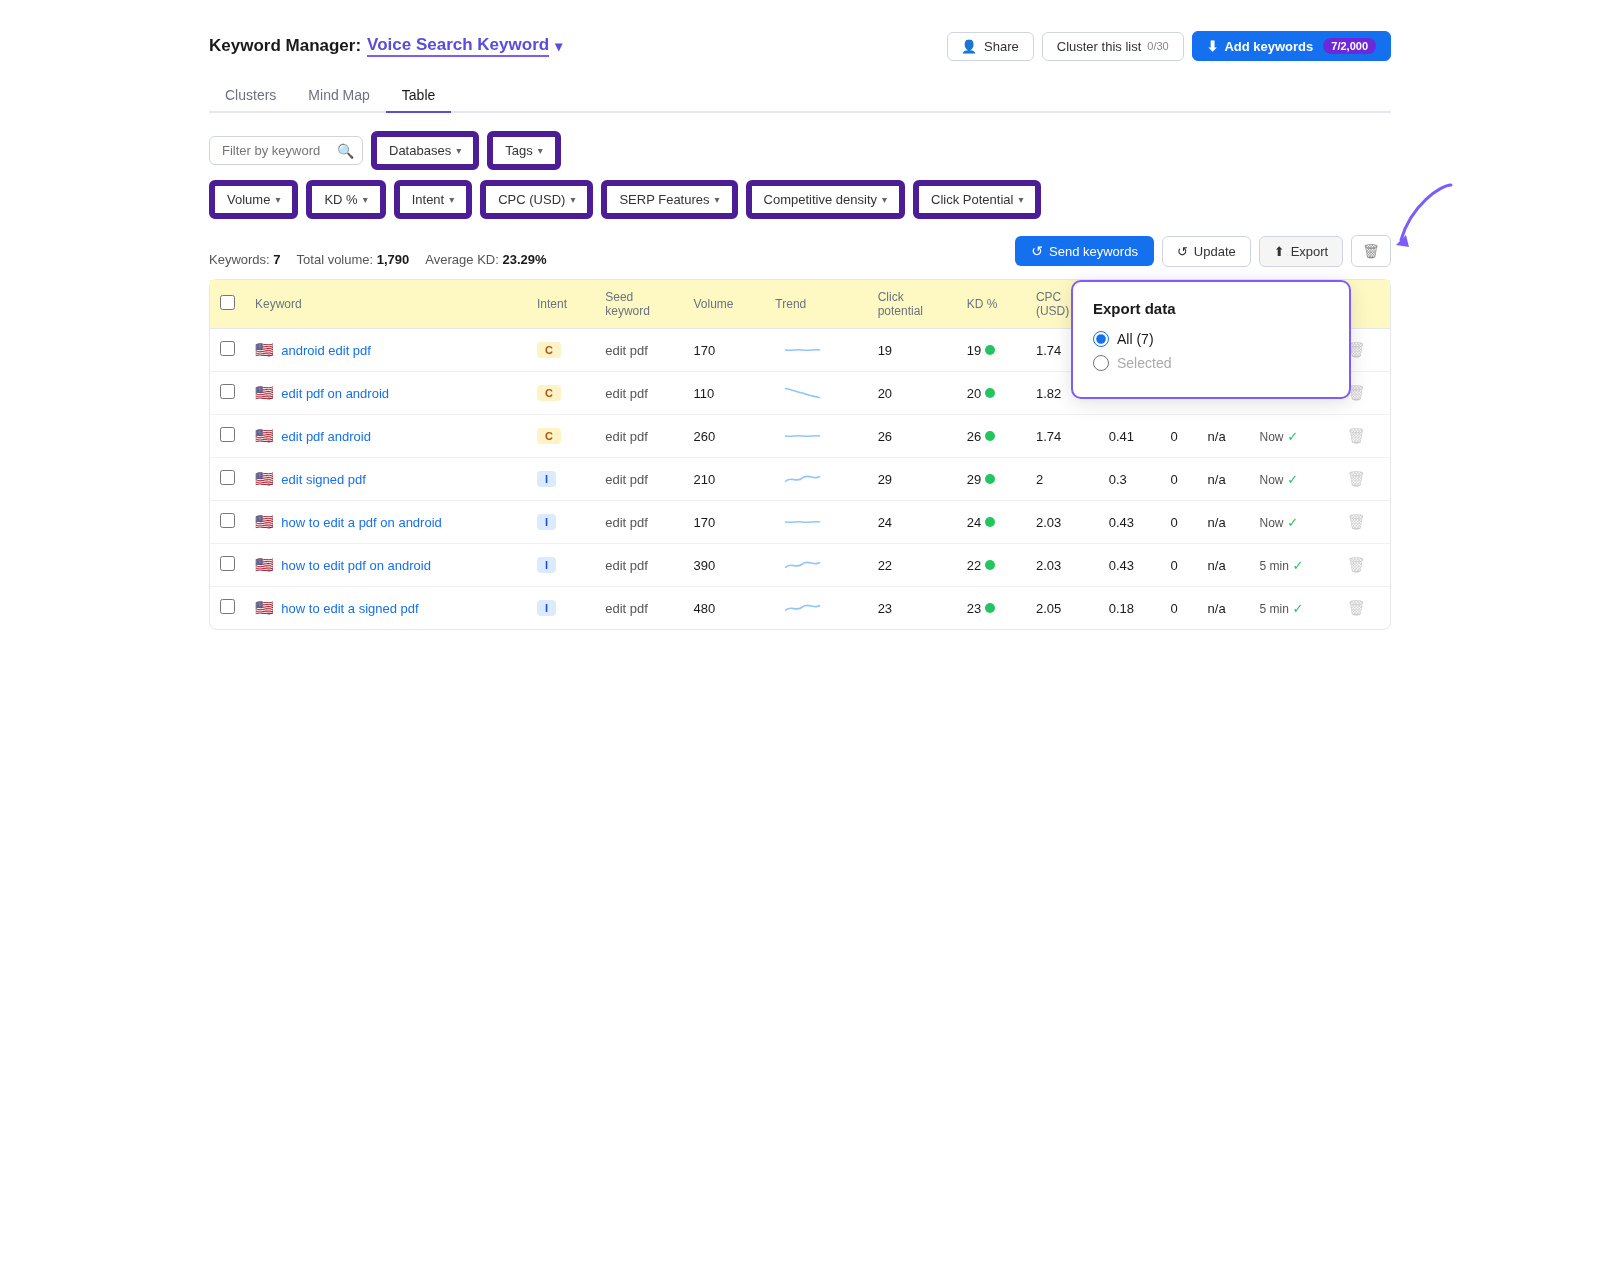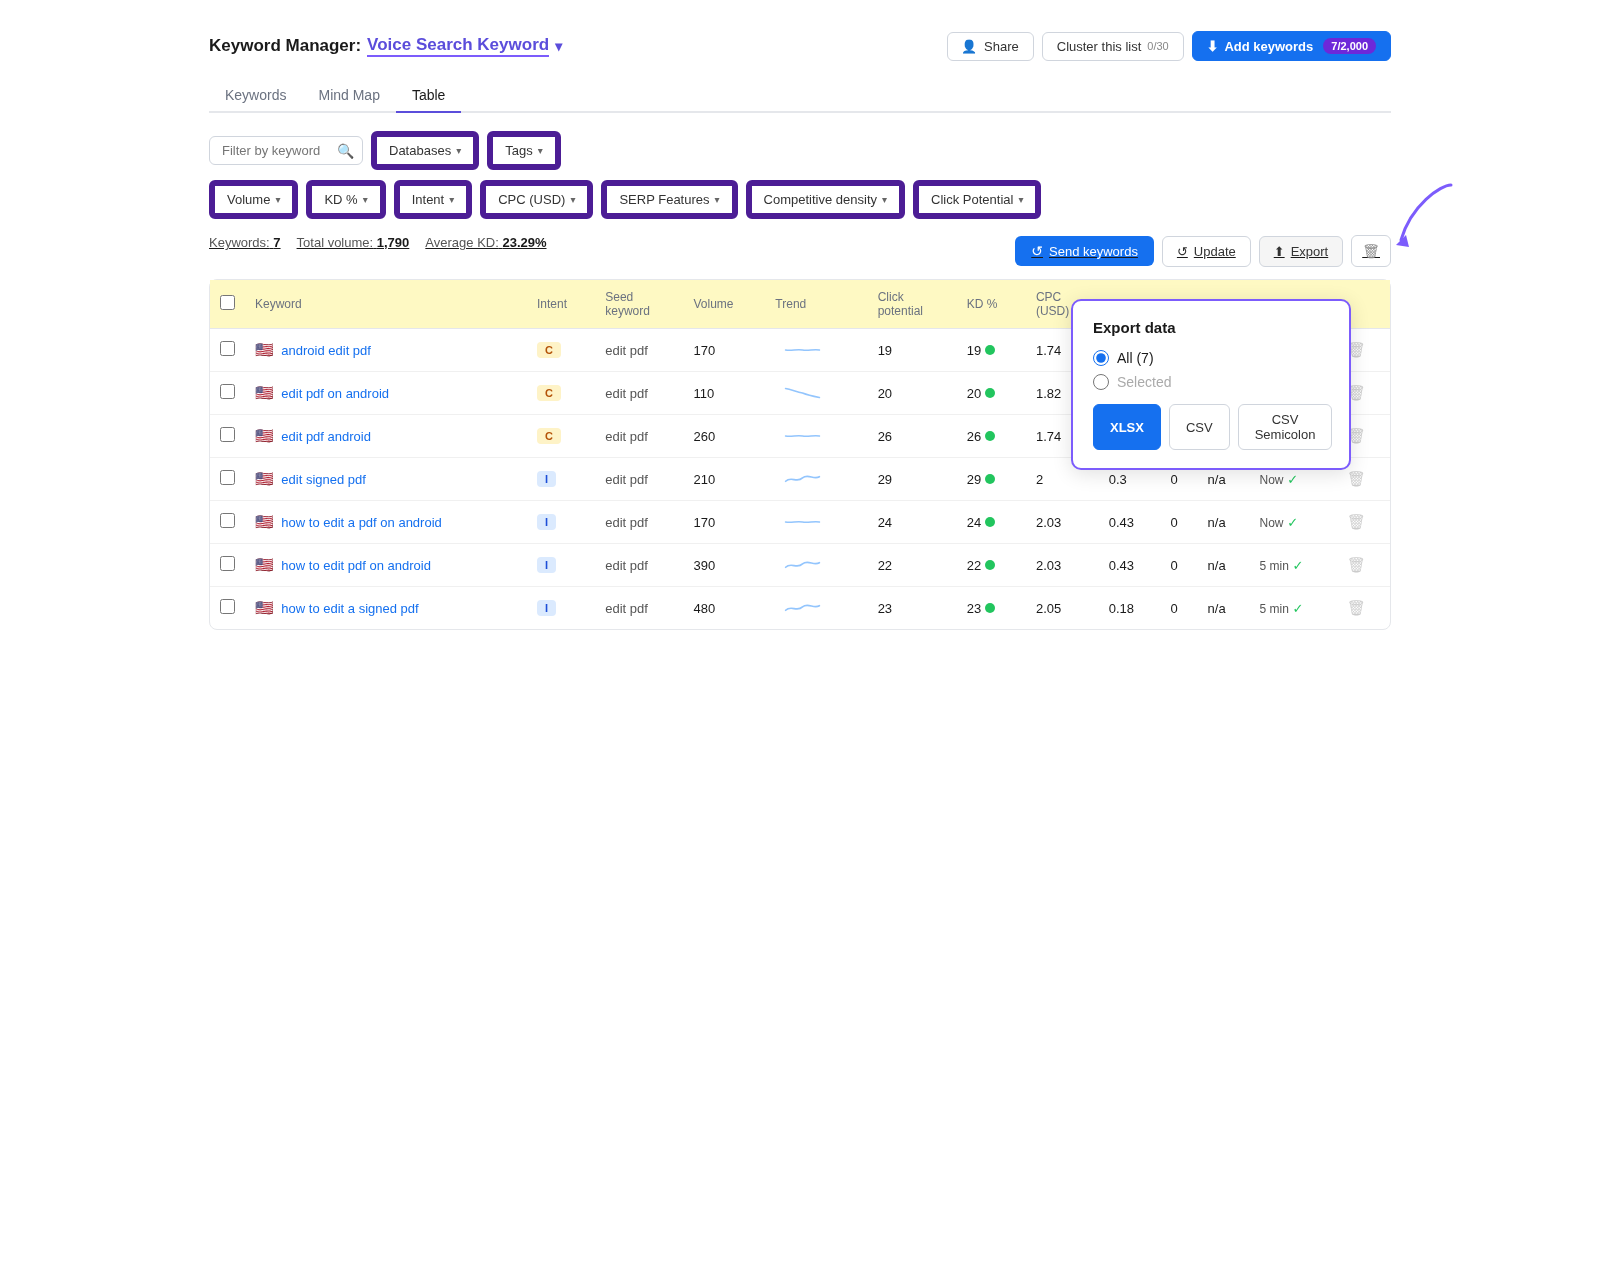--- a/index.html
+++ b/index.html
@@ -24,21 +24,21 @@
     
     .filters-row1 { display: flex; align-items: center; gap: 8px; margin-bottom: 10px; }
     .filters-row2 { display: flex; align-items: center; gap: 8px; margin-bottom: 16px; }
     .filter-input-wrap { position: relative; display: flex; align-items: center; }
     .filter-input { border: 1px solid #d0d5dd; border-radius: 6px; padding: 6px 34px 6px 12px; font-size: 13px; width: 154px; color: #555; outline: none; }
     .search-icon-btn { position: absolute; right: 8px; color: #888; font-size: 14px; cursor: pointer; background: none; border: none; }
     .filter-btn { border: 6px solid #4c1d95; background: #fff; border-radius: 6px; padding: 6px 12px; font-size: 13px; cursor: pointer; display: flex; align-items: center; gap: 5px; color: #333; }
     .chevron { font-size: 10px; color: #666; }
 
     
-    .stats-bar { display: flex; align-items: flex-start; justify-content: space-between; margin-bottom: 12px; text-decoration: underline; }
+    .stats-bar { display: flex; align-items: flex-end; justify-content: space-between; margin-bottom: 12px; }
     .stats-left { display: flex; align-items: center; gap: 16px; font-size: 13px; color: #555; }
     .stats-left strong { color: #1a1a1a; }
     .stats-right { display: flex; align-items: center; gap: 8px; position: relative; }
     .btn-send { background: #1570ef; color: #fff; border: none; border-radius: 6px; padding: 7px 16px; font-size: 13px; cursor: pointer; display: flex; align-items: center; gap: 6px; font-weight: 500; }
     .btn-outline { background: #fff; color: #333; border: 1px solid #d0d5dd; border-radius: 6px; padding: 7px 14px; font-size: 13px; cursor: pointer; display: flex; align-items: center; gap: 6px; }
     .btn-export { background: #f5f5f5; color: #333; border: 1px solid #d0d5dd; border-radius: 6px; padding: 7px 14px; font-size: 13px; cursor: pointer; display: flex; align-items: center; gap: 6px; font-weight: 500; }
     .btn-icon { background: #fff; border: 1px solid #d0d5dd; border-radius: 6px; padding: 7px 10px; cursor: pointer; font-size: 14px; color: #888; }
 
     
     .table-wrap { border: 1px solid #e5e7eb; border-radius: 8px; overflow: visible; position: relative; }
@@ -51,21 +51,21 @@
     .keyword-link { color: #1570ef; text-decoration: none; font-size: 13px; }
     .flag { font-size: 15px; margin-right: 4px; }
     .badge { display: inline-block; padding: 2px 8px; border-radius: 4px; font-size: 11px; font-weight: 600; }
     .dot { display: inline-block; width: 10px; height: 10px; border-radius: 50%; background: #22c55e; }
     .trend-svg { vertical-align: middle; }
     .delete-icon { color: #ccc; cursor: pointer; font-size: 15px; }
     .check-mark { color: #22c55e; font-size: 13px; }
     .now-text { color: #555; font-size: 12px; }
 
     
-    .export-popup { position: absolute; top: 64px; right: 40px; background: #fff; border: 2px solid #7c5cfc; border-radius: 10px; padding: 18px 20px; width: 280px; z-index: 100; box-shadow: 0 4px 20px rgba(0,0,0,0.12); }
+    .export-popup { position: absolute; top: 45px; right: 40px; background: #fff; border: 2px solid #7c5cfc; border-radius: 10px; padding: 18px 20px; width: 280px; z-index: 100; box-shadow: 0 4px 20px rgba(0,0,0,0.12); }
     .export-popup-title { font-size: 15px; font-weight: 700; color: #1a1a1a; margin-bottom: 14px; }
     .radio-row { display: flex; align-items: center; gap: 8px; margin-bottom: 8px; font-size: 14px; }
     .radio-row input[type=radio] { accent-color: #1570ef; width: 16px; height: 16px; }
     .radio-label-active { color: #1a1a1a; font-weight: 500; }
     .radio-label-inactive { color: #aaa; }
     .format-btns { display: flex; gap: 8px; margin-top: 14px; }
     .fmt-btn { border: 1px solid #d0d5dd; background: #fff; border-radius: 6px; padding: 7px 16px; font-size: 13px; cursor: pointer; font-weight: 500; color: #333; }
     .fmt-btn-xlsx { background: #1570ef; color: #fff; border-color: #1570ef; font-weight: 600; }
 
     
@@ -98,21 +98,21 @@
       <button class="btn btn-primary">
         <span style="font-size:14px;">⬇</span>
         <span>Add keywords</span>
         <span class="btn-count">7/2,000</span>
       </button>
     </div>
   </div>
 
   <div class="tabs">
     <div class="tab">
-      <span>Keywords</span>
+      <span>Clusters</span>
     </div>
     <div class="tab">
       <span>Mind Map</span>
     </div>
     <div class="tab active">
       <span>Table</span>
     </div>
   </div>
 
   <div class="filters-row1">
@@ -202,25 +202,20 @@
 
       <div class="export-popup">
         <div class="export-popup-title">Export data</div>
         <div class="radio-row">
           <input type="radio" name="export-option" checked="" style="">
           <span class="radio-label-active">All (7)</span>
         </div>
         <div class="radio-row">
           <input type="radio" name="export-option" style="">
           <span class="radio-label-inactive">Selected</span>
-        </div>
-        <div class="format-btns">
-          <button class="fmt-btn fmt-btn-xlsx">XLSX</button>
-          <button class="fmt-btn">CSV</button>
-          <button class="fmt-btn">CSV Semicolon</button>
         </div>
       </div>
     </div>
   </div>
 
   <div class="table-wrap">
     <table>
       <thead>
         <tr>
           <th style="width:30px;"><input type="checkbox" class="checkbox" style=""></th>

